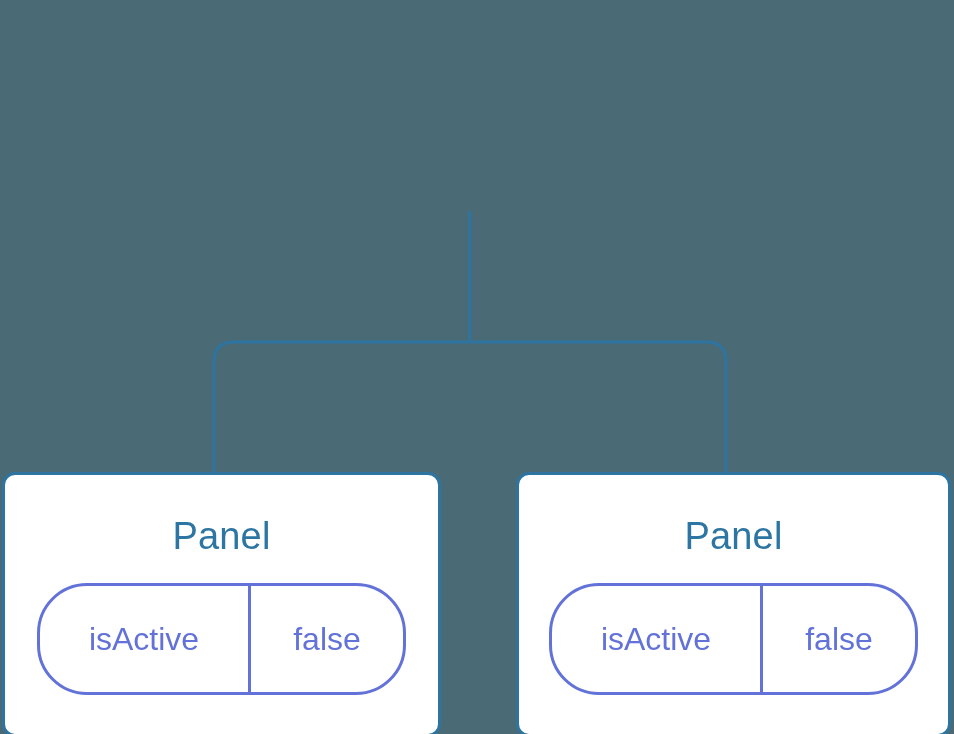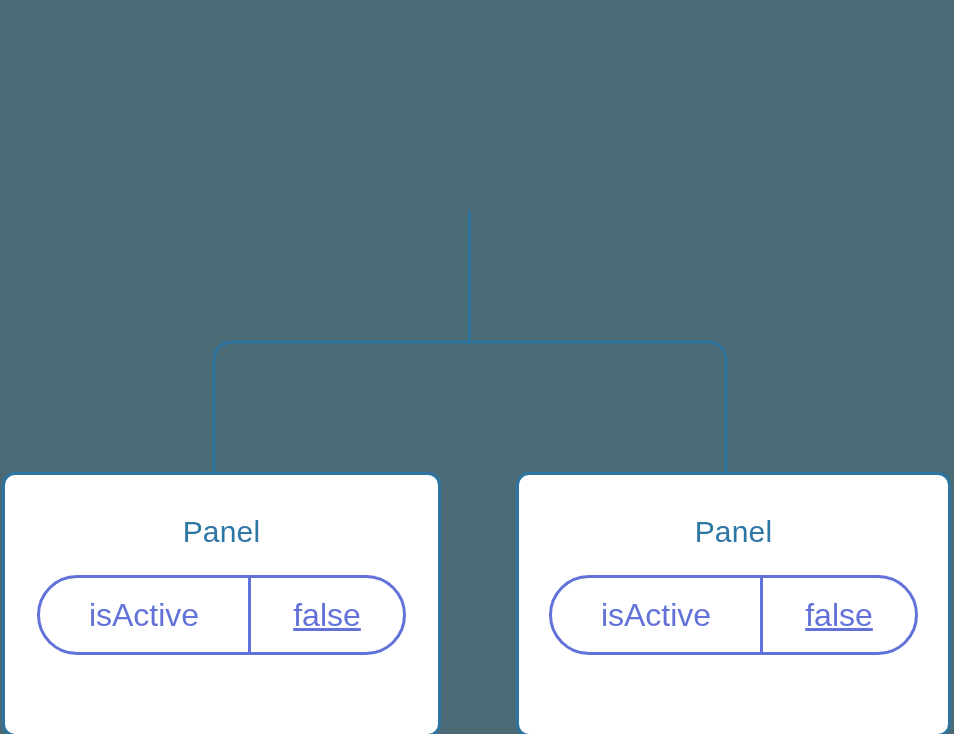--- a/index.html
+++ b/index.html
@@ -65,35 +65,35 @@
     left: 516px;
     top: 472px;
     width: 435px;
     height: 265px;
     justify-content: flex-start;
     padding-top: 42px;
   }
 
   .node-title {
     color: #2d76a3;
-    font-size: 30px;
+    font-size: 38px;
     line-height: 1;
     font-weight: 400;
     letter-spacing: 0.2px;
     white-space: nowrap;
   }
 
   #node-accordion .node-title {
     font-size: 37px;
   }
 
   
   .prop-pill {
     margin-top: 28px;
-    height: 80px;
+    height: 112px;
     box-sizing: border-box;
     border: 3px solid #6272d9;
     border-radius: 50px;
     display: flex;
     align-items: stretch;
     background: transparent;
     overflow: hidden;
   }
 
   .prop-key,
@@ -108,21 +108,20 @@
     box-sizing: border-box;
   }
 
   .prop-key {
     width: 211px;
     border-right: 3px solid #6272d9;
   }
 
   .prop-val {
     width: 152px;
-    text-decoration: underline;
   }
 </style>
 </head>
 <body>
 
 <div id="canvas">
 
   <svg id="edges" viewBox="0 0 954 734" width="954" height="734" xmlns="http://www.w3.org/2000/svg">
 
     <path d="M 469.5 211 L 469.5 342" fill="none" stroke="#2e74a0" stroke-width="3" stroke-linecap="butt"></path>

